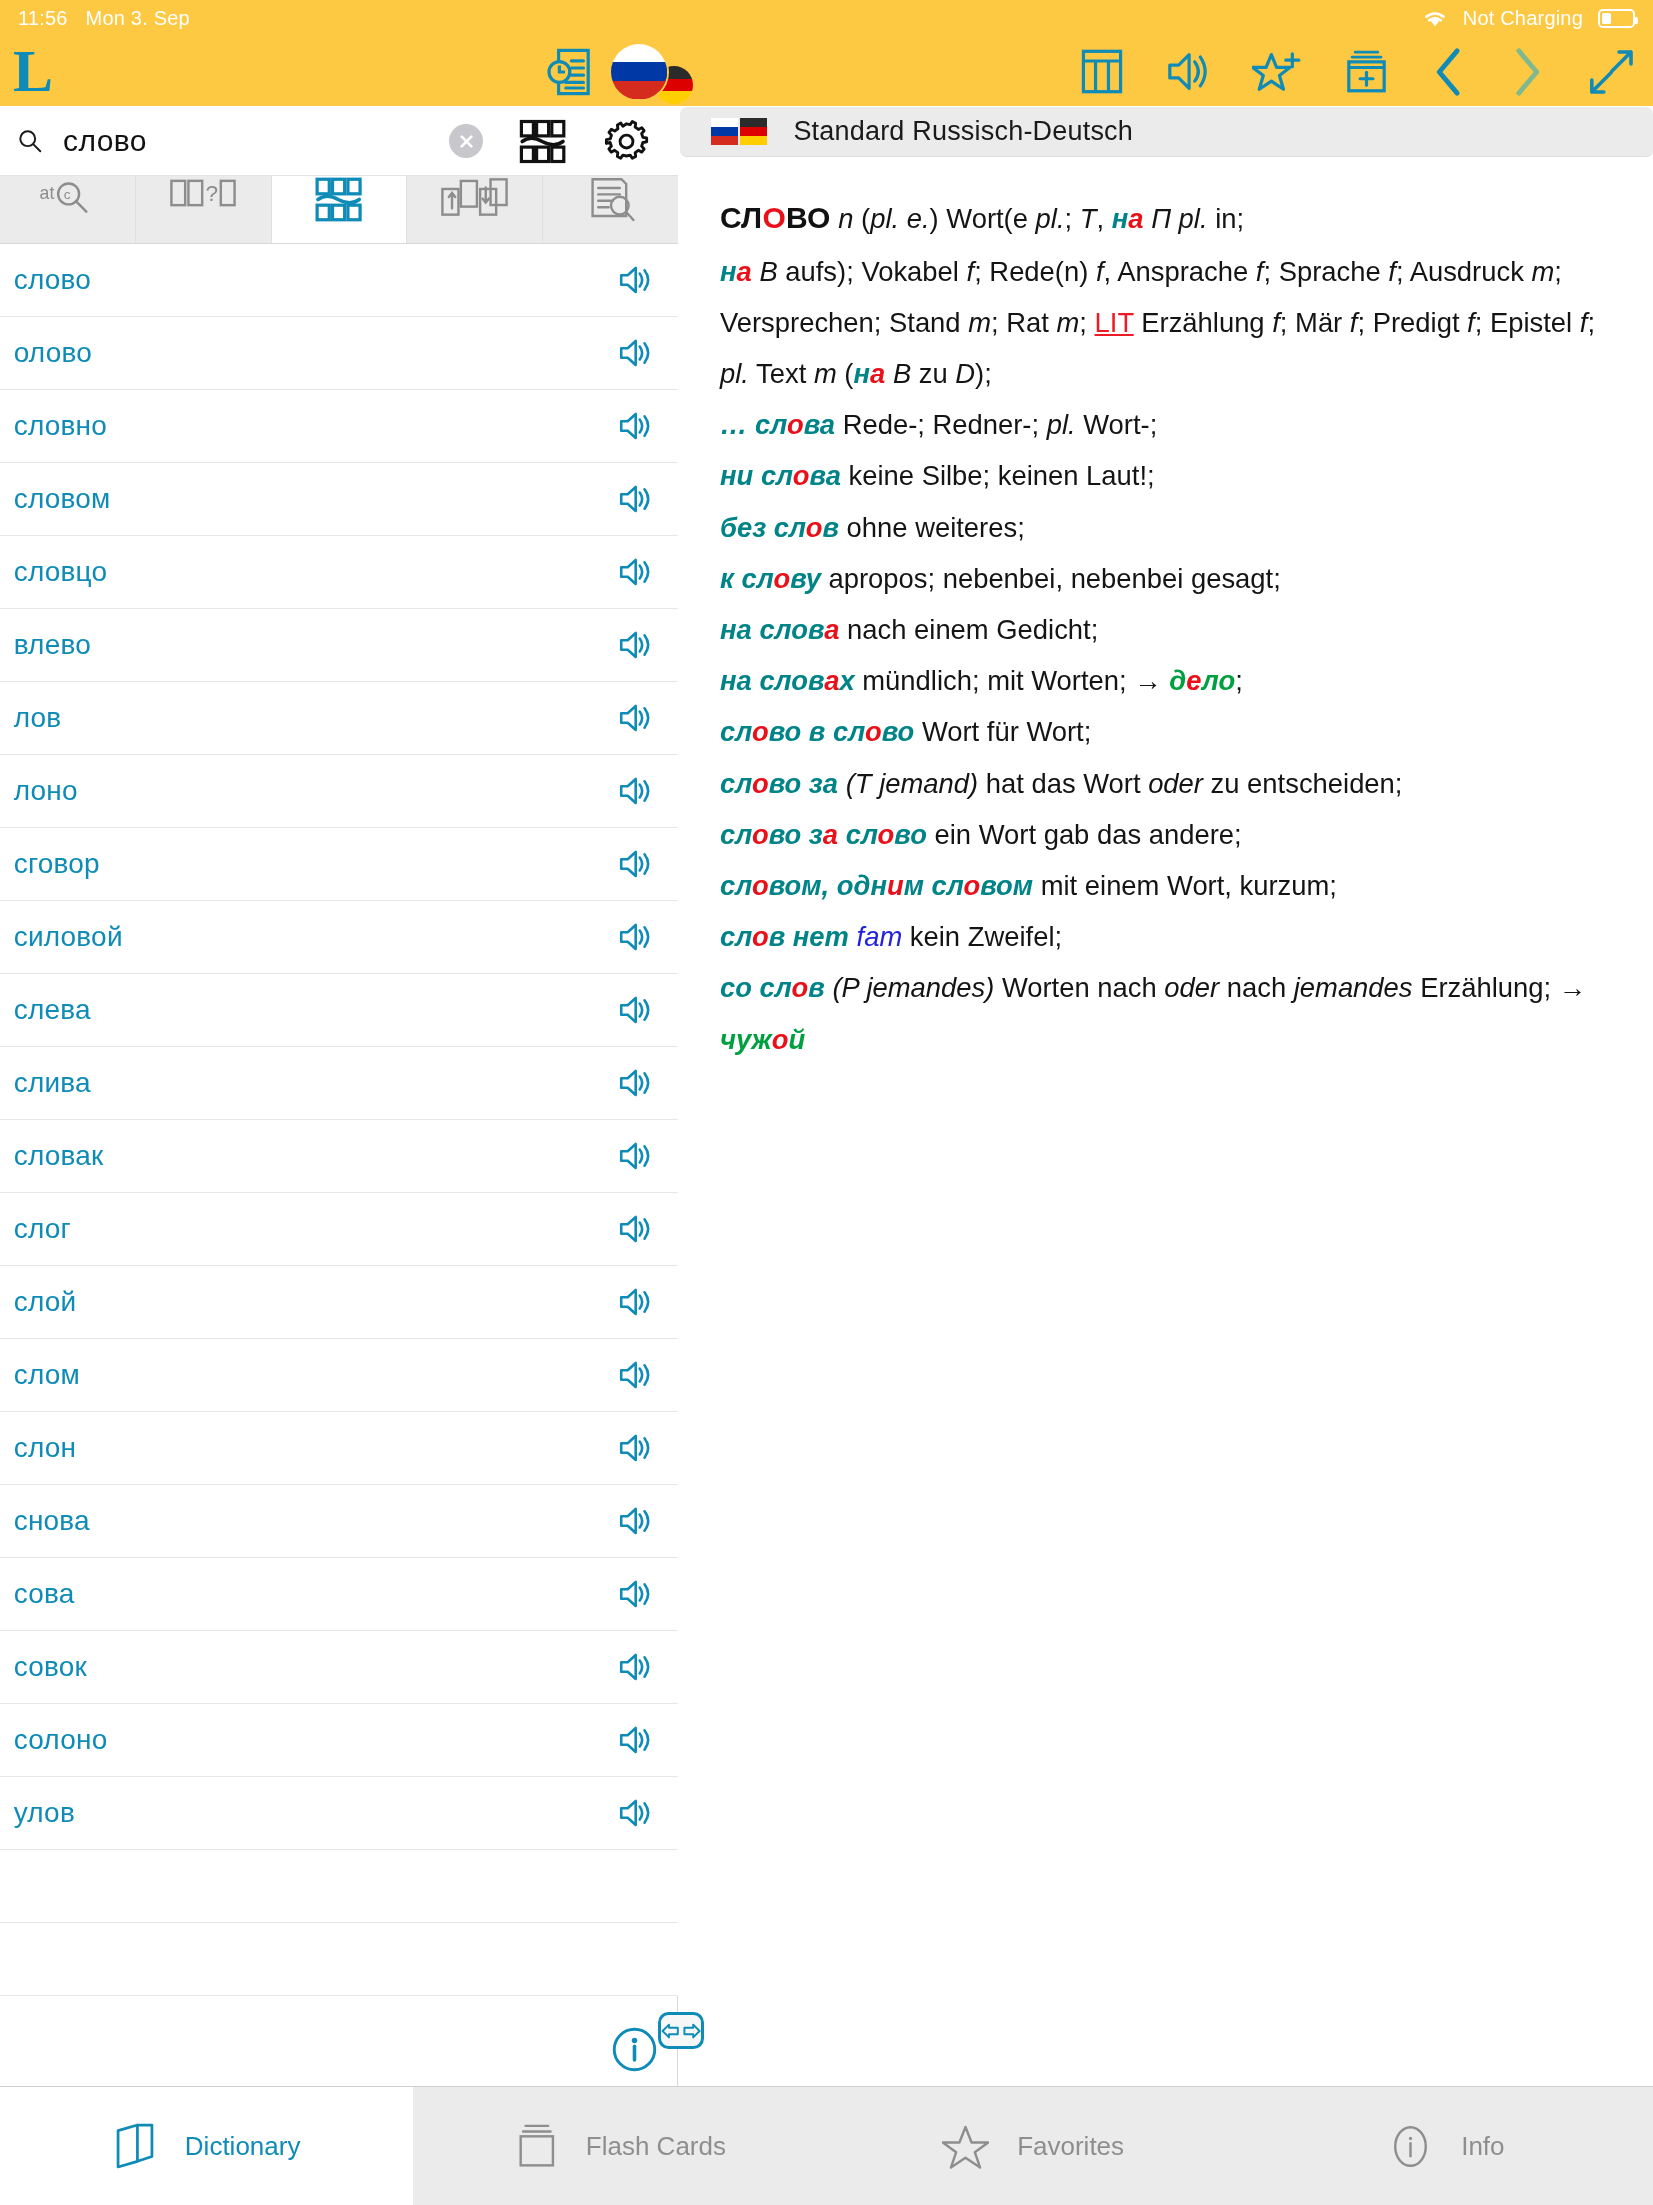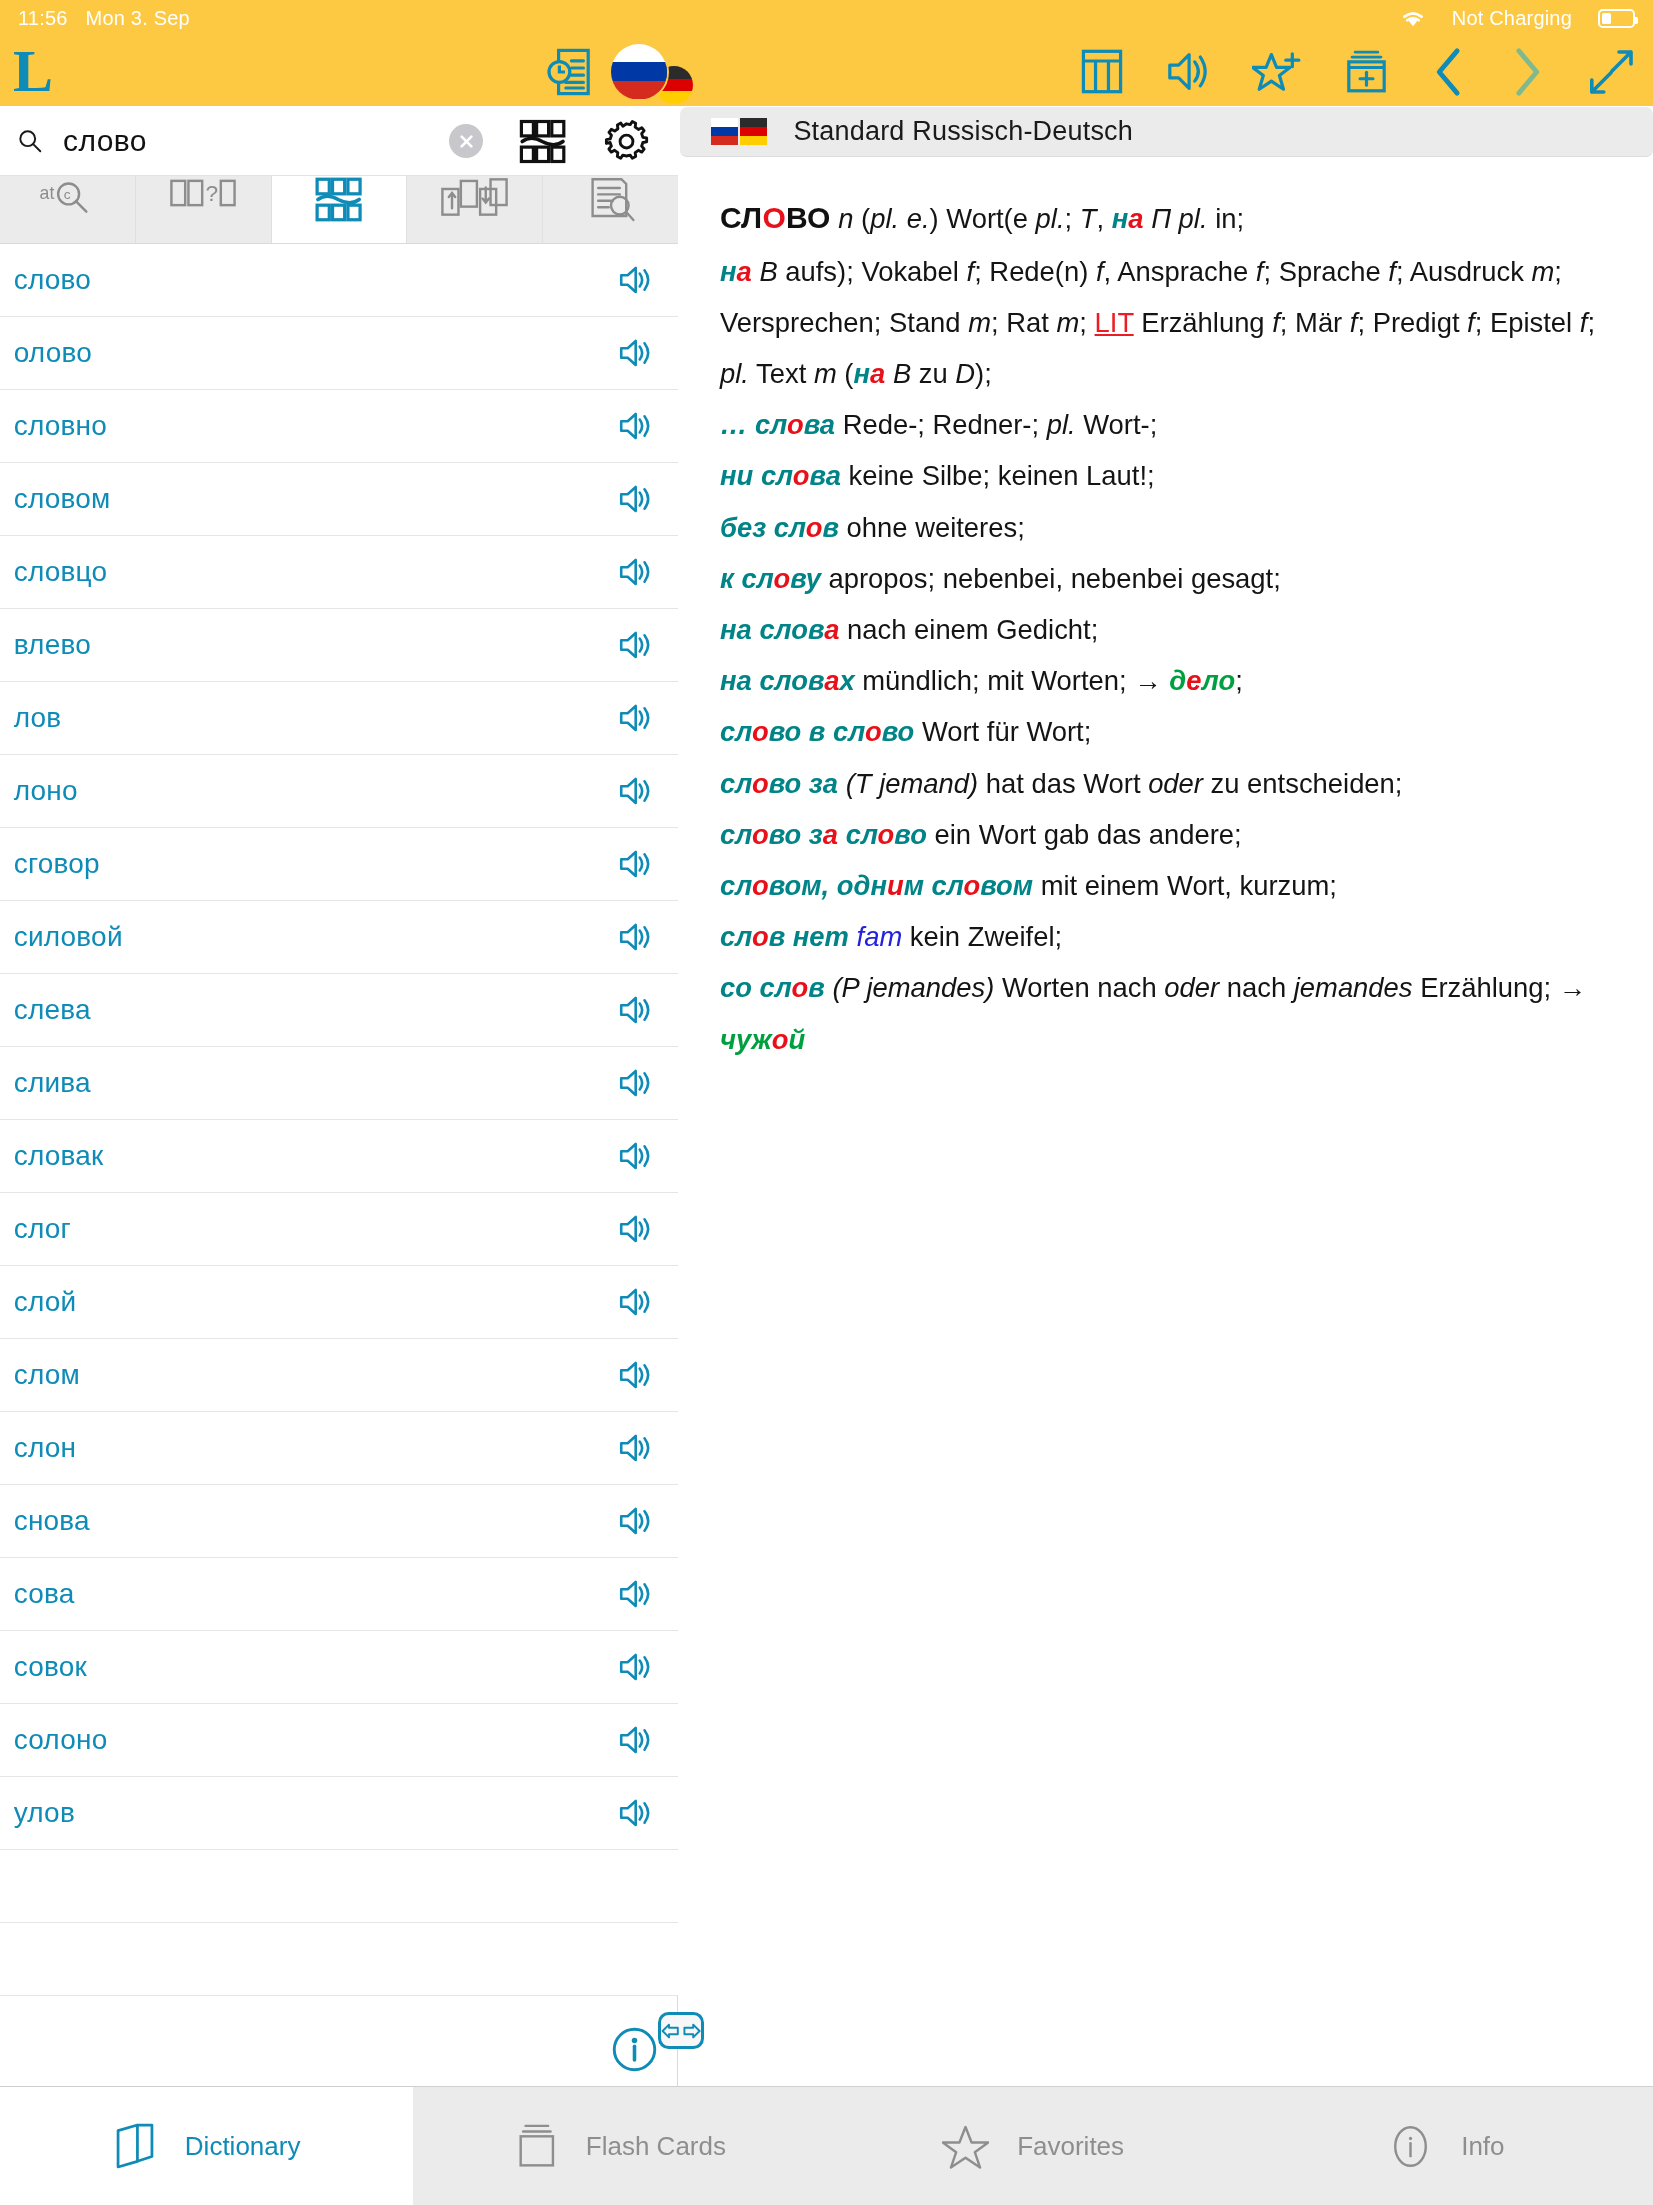--- a/index.html
+++ b/index.html
@@ -15,21 +15,21 @@
     position: absolute; top: 0; left: 0;
     width: 1653px; height: 37px;
     background: #fdc943;
     color: #ffffff;
     display: flex; align-items: center;
     font-size: 20px;
   }
   #status-left { display: flex; align-items: center; gap: 18px; padding-left: 18px; }
   #status-right {
     margin-left: auto; display: flex; align-items: center;
-    gap: 26px; padding-right: 18px;
+    gap: 15px; padding-right: 18px;
   }
   .status-txt { font-size: 20px; letter-spacing: 0.2px; white-space: nowrap; }
   .wifi-ico { display: block; }
   .batt {
     width: 37px; height: 18.6px;
     border: 2px solid #ffffff; border-radius: 4.8px;
     position: relative; display: block;
   }
   .batt::after {
     content: ""; position: absolute; right: -4.8px; top: 5.7px;

